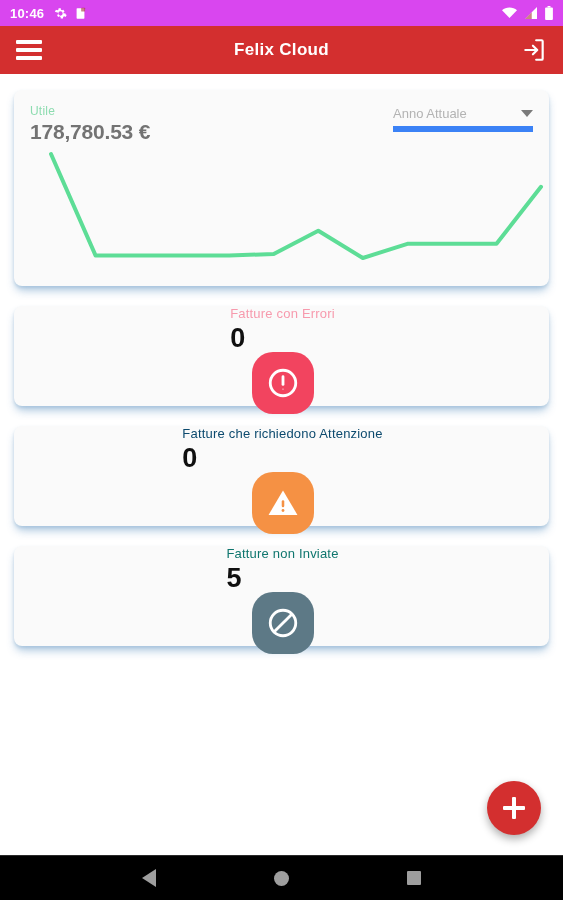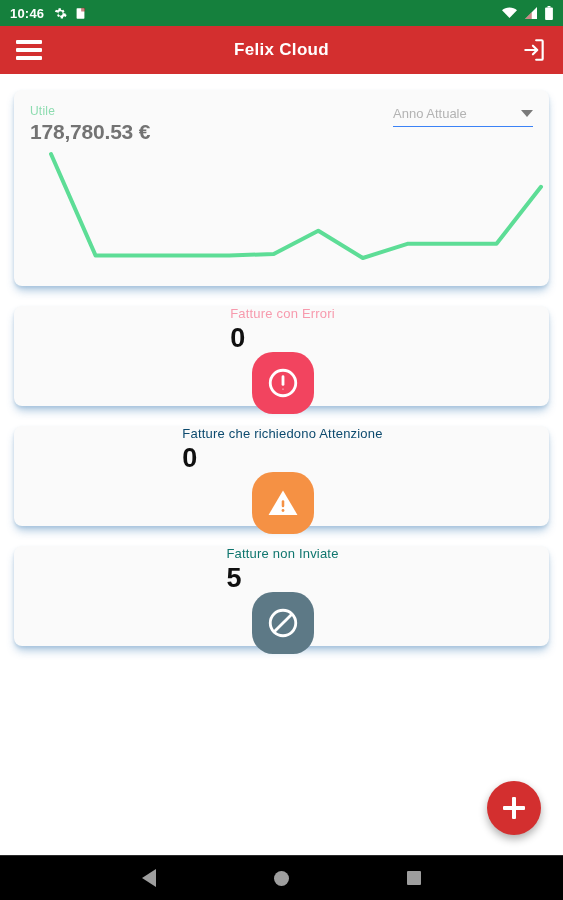--- a/index.html
+++ b/index.html
@@ -7,21 +7,21 @@
     width:563px; height:900px;
     background:#ffffff;
     font-family:"Liberation Sans", sans-serif;
     overflow:hidden;
   }
   .phone { position:relative; width:563px; height:900px; background:#ffffff; }
 
   
   .statusbar{
     position:absolute; top:0; left:0; width:563px; height:26px;
-    background:#15803d; display:flex; align-items:center;
+    background:#d946ef; display:flex; align-items:center;
     padding:0 10px; color:#ffffff;
   }
   .sb-time{ font-size:13px; font-weight:bold; letter-spacing:.2px; }
   .sb-left-icons{ display:flex; align-items:center; gap:8px; margin-left:10px; }
   .sb-spacer{ flex:1; }
   .sb-right-icons{ display:flex; align-items:center; gap:7px; }
   .ico-gear{ width:13px; height:13px; position:relative; }
   .ico-gear svg, .ico-clip svg, .ico-wifi svg, .ico-sig svg, .ico-bat svg { display:block; }
 
   
@@ -49,21 +49,21 @@
     margin-bottom:20px;
   }
   .card-chart{ height:196px; overflow:hidden; }
 
   .chart-head{ position:relative; padding:14px 16px 0 16px; }
   .chart-label{ font-size:12px; color:#8ddcb0; letter-spacing:.2px; }
   .chart-amount{ font-size:21px; font-weight:bold; color:#737373; margin-top:2px; letter-spacing:-.2px; }
 
   .dropdown{
     position:absolute; top:16px; right:16px; width:140px;
-    border-bottom:1px solid #3b82f6; padding-bottom:5px;
+    border-bottom:6px solid #3b82f6; padding-bottom:5px;
     display:flex; align-items:center; cursor:pointer;
   }
   .dropdown-value{ font-size:13px; color:#b3b3b3; flex:1; }
   .caret{ width:0; height:0; border-left:6px solid transparent;
           border-right:6px solid transparent; border-top:7px solid #7a7a7a; }
 
   .chart-svg{ position:absolute; left:0; bottom:0; width:563px; height:140px; display:block; }
 
   
   .card-stat{ height:100px; display:flex; align-items:center; padding:0 22px 0 24px;flex-direction:column; }

